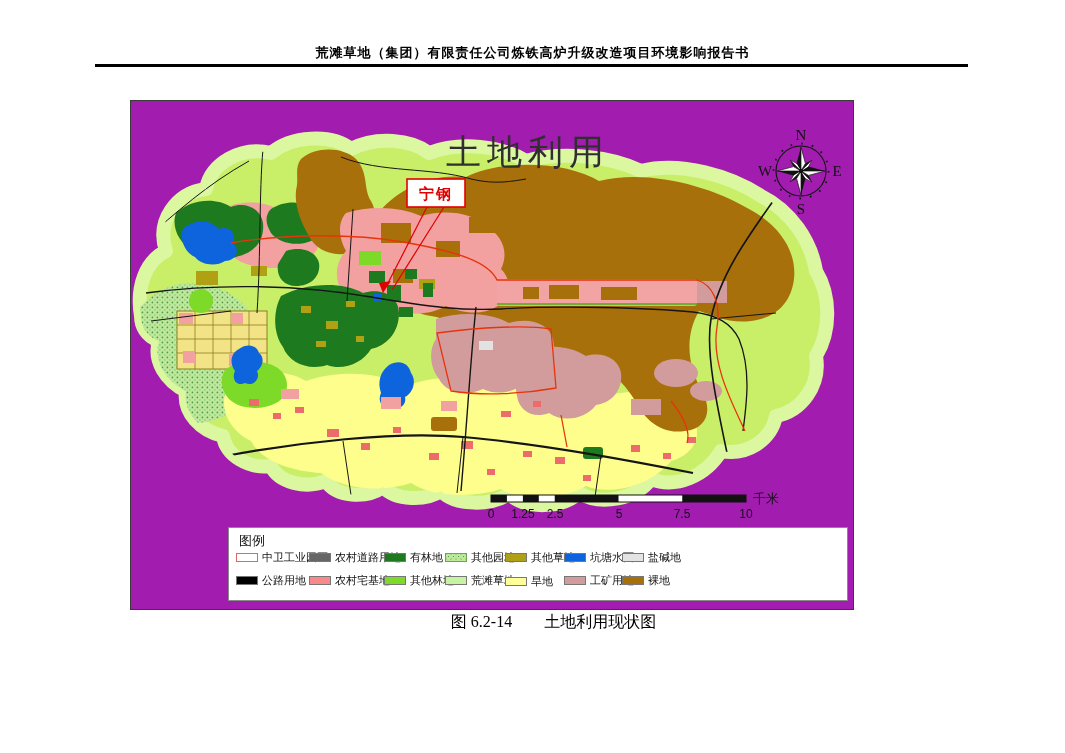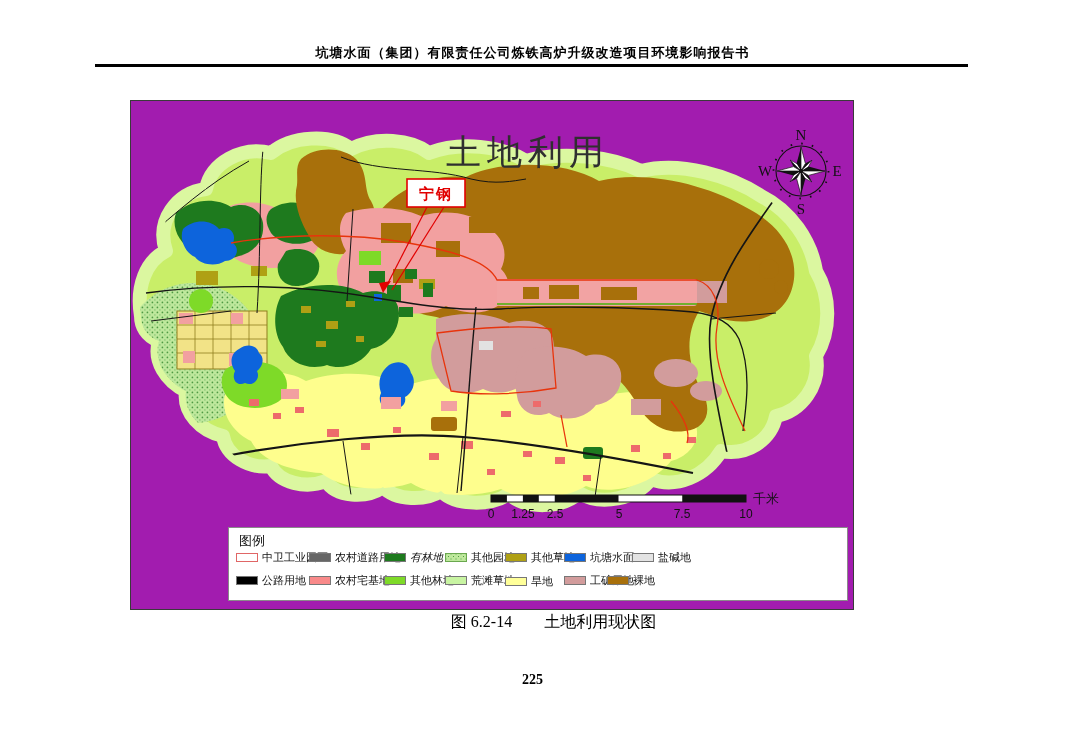--- a/index.html
+++ b/index.html
@@ -39,21 +39,21 @@
   .page-num{position:absolute;top:672px;left:0;width:100%;text-align:center;
         font-size:14px;font-weight:bold;color:#000;}
   text{font-family:"Liberation Serif", serif;}
   .sb-num{font-family:"Liberation Sans", sans-serif;}
 </style>
 </head>
 <body>
 
 <div class="page">
 
-  <div class="doc-header">坑塘水面（集团）有限责任公司炼铁高炉升级改造项目环境影响报告书</div>
+  <div class="doc-header">荒滩草地（集团）有限责任公司炼铁高炉升级改造项目环境影响报告书</div>
   <div class="header-rule"></div>
 
   <div class="map-panel">
     <svg class="map-svg" viewBox="0 0 722 508">
       <defs>
         <pattern id="dots" width="5" height="5" patternUnits="userSpaceOnUse">
           <rect width="5" height="5" fill="#bee89c"></rect>
           <circle cx="1.4" cy="1.4" r="0.85" fill="#4f9a43"></circle>
           <circle cx="3.9" cy="3.9" r="0.7" fill="#77b867"></circle>
         </pattern>
@@ -247,37 +247,37 @@
     <div class="legend">
       <div class="legend-title">图例</div>
       <div class="li" style="left:7px;top:23px;">
           <span class="sw sw0"></span>
           <span class="lb">中卫工业园区</span>
         </div>
       <div class="li" style="left:80px;top:23px;">
           <span class="sw sw1"></span>
           <span class="lb">农村道路用地</span>
         </div>
-      <div class="li" style="left:155px;top:23px;font-style:italic;">
+      <div class="li" style="left:155px;top:23px;">
           <span class="sw sw2"></span>
           <span class="lb">有林地</span>
         </div>
       <div class="li" style="left:216px;top:23px;">
           <span class="sw sw3"></span>
           <span class="lb">其他园地</span>
         </div>
       <div class="li" style="left:276px;top:23px;">
           <span class="sw sw4"></span>
           <span class="lb">其他草地</span>
         </div>
       <div class="li" style="left:335px;top:23px;">
           <span class="sw sw5"></span>
           <span class="lb">坑塘水面</span>
         </div>
-      <div class="li" style="left:403px;top:23px;">
+      <div class="li" style="left:393px;top:23px;">
           <span class="sw sw6"></span>
           <span class="lb">盐碱地</span>
         </div>
       <div class="li" style="left:7px;top:46px;">
           <span class="sw sw7"></span>
           <span class="lb">公路用地</span>
         </div>
       <div class="li" style="left:80px;top:46px;">
           <span class="sw sw8"></span>
           <span class="lb">农村宅基地</span>
@@ -291,22 +291,21 @@
           <span class="lb">荒滩草地</span>
         </div>
       <div class="li" style="left:276px;top:47px;">
           <span class="sw sw11"></span>
           <span class="lb">旱地</span>
         </div>
       <div class="li" style="left:335px;top:46px;">
           <span class="sw sw12"></span>
           <span class="lb">工矿用地</span>
         </div>
-      <div class="li" style="left:378px;top:46px;">
+      <div class="li" style="left:393px;top:46px;">
           <span class="sw sw13"></span>
           <span class="lb">裸地</span>
         </div>
     </div>
   </div>
 
   <div class="caption">图 6.2-14　　土地利用现状图</div>
-  <div class="page-num">225</div>
 </div>
 
 </body></html>

